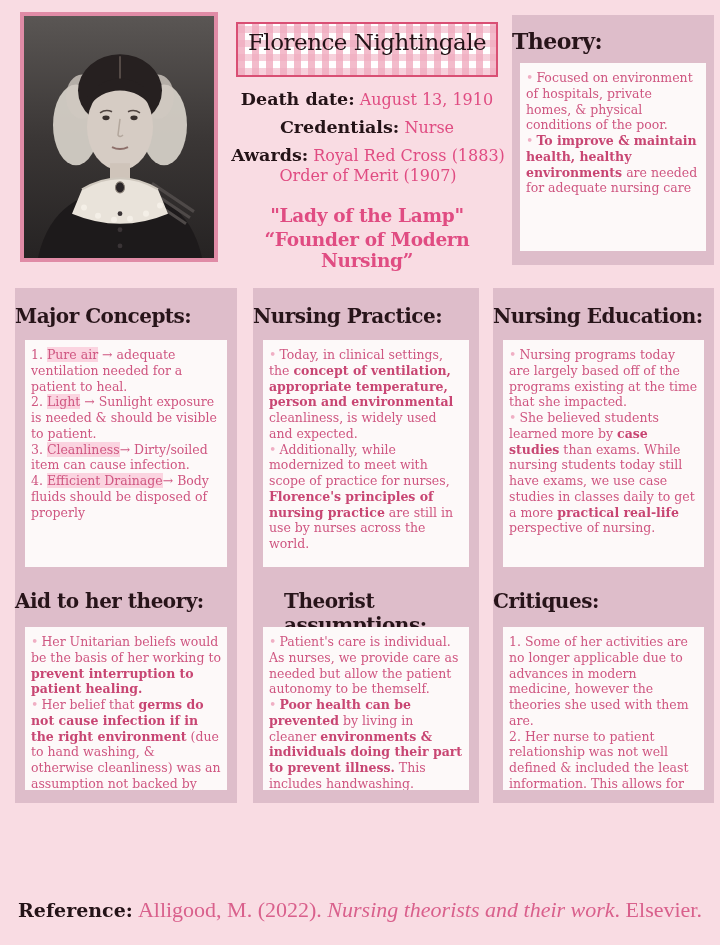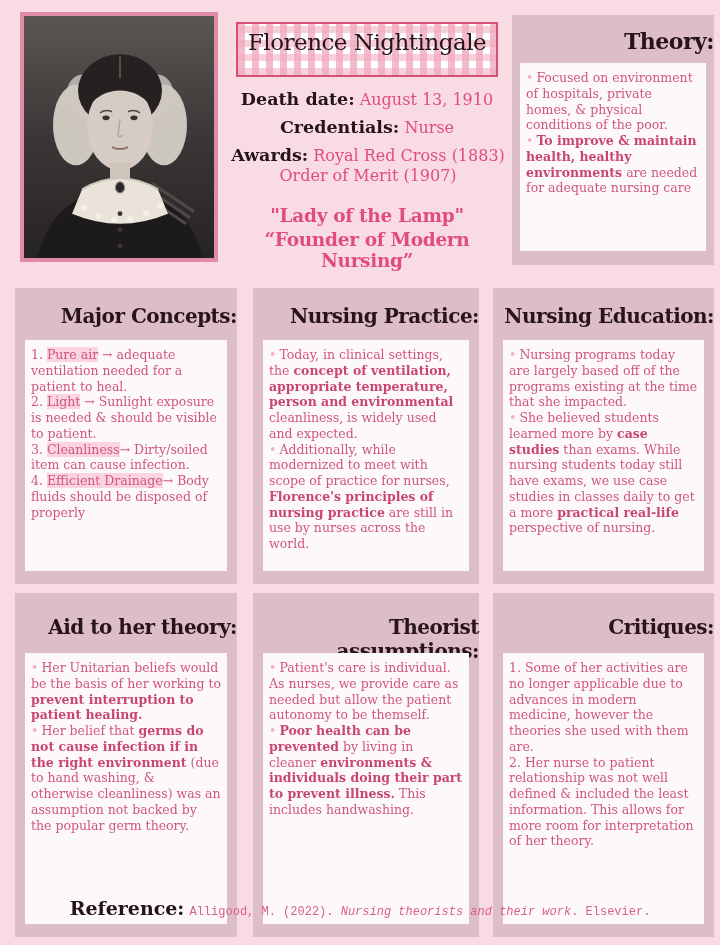--- a/index.html
+++ b/index.html
@@ -21,49 +21,49 @@
   .fields{margin-top:12px;}
   .field-line{margin:7px 0;font-size:16px;line-height:1.2;}
   .field-line:last-child{text-align:center;padding-left:2px;}
   .flabel{font-weight:bold;color:#241317;font-size:17.5px;}
   .fvalue{color:#e04c82;}
   .quotes{margin-top:20px;}
   .quote{color:#e04c82;font-size:18.5px;font-weight:bold;margin:3px 0;letter-spacing:-0.3px;}
 
   
   .card{position:absolute;background:#debdca;box-sizing:border-box;}
-  .card-title{margin:0;text-align:right;font-weight:bold;color:#271419;
+  .card-title{margin:0;text-align:left;font-weight:bold;color:#271419;
     font-size:20px;letter-spacing:-0.5px;padding-top:16px;}
   .card-body{position:absolute;left:10px;right:10px;top:52px;bottom:13px;
     background:#fdf9f9;padding:7px 6px;box-sizing:border-box;overflow:hidden;
     font-size:12.5px;line-height:1.26;color:#cf5681;text-align:left;}
   .item{margin:0;}
   .bullet{color:#f0afc4;margin-right:3px;}
   .hl{background:#fbd4e0;}
   .b{font-weight:bold;color:#c84673;}
 
   .card-theory{left:512px;top:15px;width:202px;height:250px;}
   .card-theory .card-title{font-size:22px;padding-top:13px;}
   .card-theory .card-body{top:48px;left:8px;right:8px;bottom:14px;font-size:12.5px;}
 
   .row1{top:288px;height:296px;}
-  .row2{top:593px;height:344px;}
+  .row2{top:567px;height:236px;}
   #card-major-concepts{left:15px;width:222px;}
   #card-nursing-practice{left:253px;width:226px;}
   #card-nursing-education{left:493px;width:221px;}
   #card-aid-theory{left:15px;width:222px;}
   #card-theorist-assumptions{left:253px;width:226px;padding-left:31px;}
   #card-critiques{left:493px;width:221px;}
   .row2 .card-title{padding-top:22px;}
   .row2 .card-body{top:60px;}
 
   
   .reference{position:absolute;left:0;top:897px;width:100%;text-align:center;}
   .ref-label{font-weight:bold;color:#241317;font-size:19px;}
-  .ref-text{font-family:Liberation Mono, monospace;color:#d9608c;font-size:12px;}
+  .ref-text{font-family:Liberation Serif, serif;color:#d9608c;font-size:22px;}
   .ref-text i{font-style:italic;}
 </style>
 </head>
 <body>
 
 <div class="page">
 
   <div class="portrait">
     <svg viewBox="0 0 190 240" preserveAspectRatio="none">
       <defs>

